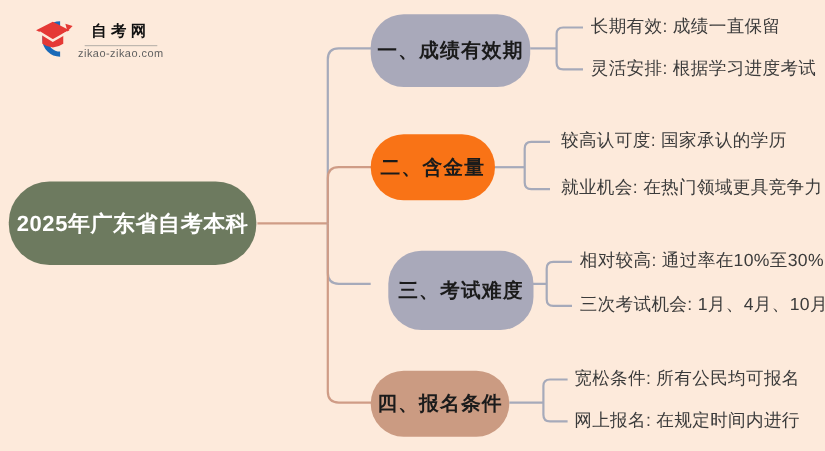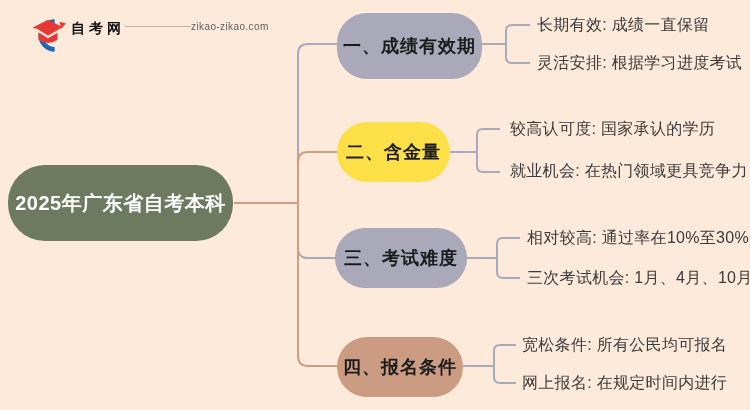--- a/index.html
+++ b/index.html
@@ -16,30 +16,30 @@
   }
   .root-node{
     left:8px;top:165px;width:225px;height:76px;border-radius:37px;
     color:#ffffff;font-size:20px;font-weight:bold;letter-spacing:.5px;
   }
   .branch-pill{
     border-radius:30px;color:#1b1b1b;font-size:18px;font-weight:bold;letter-spacing:1px;
   }
   .pill-1{left:337px;top:13px;width:145px;height:66px;}
   .pill-2{left:337px;top:122px;width:113px;height:60px;}
-  .pill-3{left:335px;top:228px;width:132px;height:60px;}
+  .pill-3{left:353px;top:228px;width:132px;height:72px;}
   .pill-4{left:337px;top:337px;width:126px;height:60px;}
   .leaf{
     position:absolute;z-index:2;color:#3b3b3b;font-size:16px;line-height:24px;
     white-space:nowrap;letter-spacing:.3px;
   }
   
   .logo{position:absolute;left:29px;top:14px;z-index:3;display:flex;align-items:flex-start;}
   .logo-icon{width:38px;height:42px;}
-  .logo-text{margin-left:4px;display:flex;flex-direction:row;align-items:center;}
+  .logo-text{margin-left:4px;display:flex;flex-direction:column;align-items:center;}
   .logo-title{font-size:14px;font-weight:bold;color:#111111;letter-spacing:4px;margin-top:6px;}
   .logo-divider{width:66px;height:1px;background:#b9b2aa;margin:3px 0 2px 0;}
   .logo-url{font-size:10px;color:#5f5f5f;letter-spacing:.4px;}
 </style>
 </head>
 <body style="background: rgb(253, 234, 219);">
 
 <div class="stage">
 
   <svg class="overlay" width="750" height="410" viewBox="0 0 750 410">
@@ -74,21 +74,21 @@
     <div class="logo-text">
       <div class="logo-title">自考网</div>
       <div class="logo-divider"></div>
       <div class="logo-url">zikao-zikao.com</div>
     </div>
   </div>
 
   <div class="node root-node" style="background: rgb(109, 122, 95);">2025年广东省自考本科</div>
 
   <div class="node branch-pill pill-1" style="background: rgb(169, 169, 186);">一、成绩有效期</div>
-  <div class="node branch-pill pill-2" style="background: #fde047;">二、含金量</div>
+  <div class="node branch-pill pill-2" style="background: #f97316;">二、含金量</div>
   <div class="node branch-pill pill-3" style="background: rgb(169, 169, 186);">三、考试难度</div>
   <div class="node branch-pill pill-4" style="background: rgb(203, 155, 130);">四、报名条件</div>
 
   <div class="leaf" style="left:537px;top:13px;">长期有效: 成绩一直保留</div>
   <div class="leaf" style="left:510px;top:117px;">较高认可度: 国家承认的学历</div>
   <div class="leaf" style="left:537px;top:51px;">灵活安排: 根据学习进度考试</div>
   <div class="leaf" style="left:510px;top:159px;">就业机会: 在热门领域更具竞争力</div>
   <div class="leaf" style="left:527px;top:226px;">相对较高: 通过率在10%至30%</div>
   <div class="leaf" style="left:527px;top:266px;">三次考试机会: 1月、4月、10月</div>
   <div class="leaf" style="left:522px;top:333px;">宽松条件: 所有公民均可报名</div>

